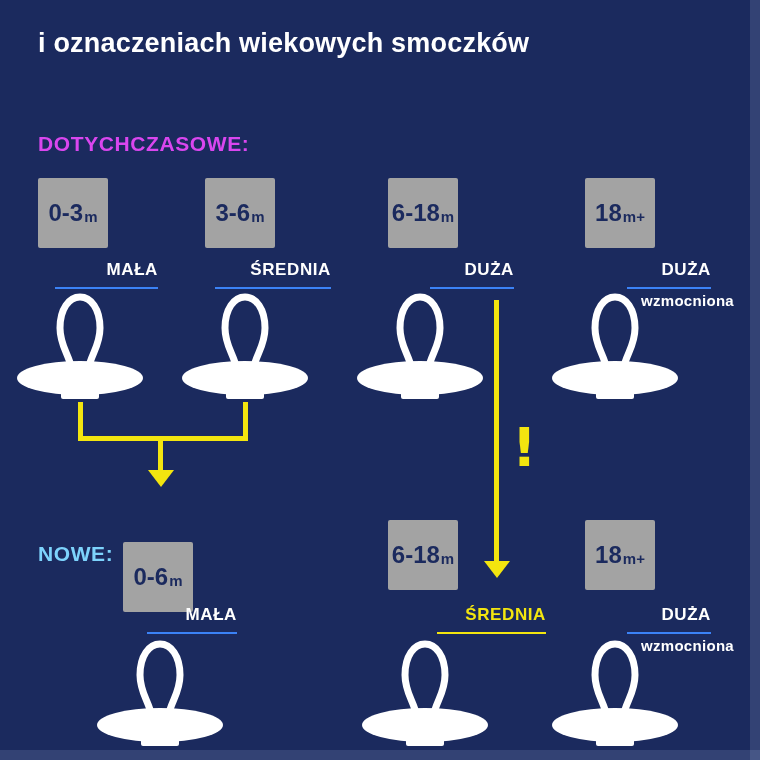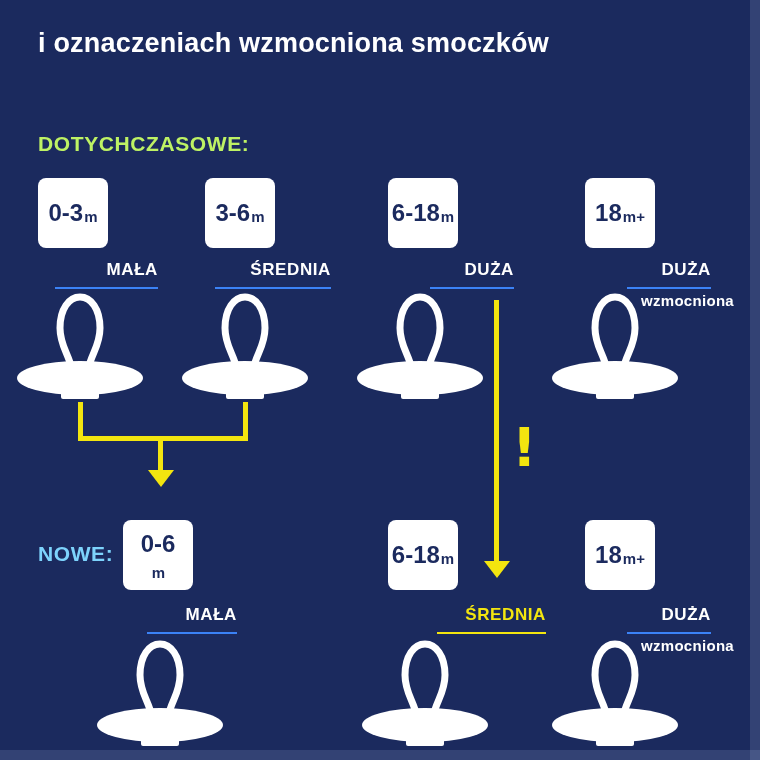--- a/index.html
+++ b/index.html
@@ -7,27 +7,27 @@
     position:relative;width:760px;height:760px;overflow:hidden;
     background:#1b2a5e;
     font-family:"Liberation Sans",sans-serif;
   }
   .edge{position:absolute;background:rgba(160,175,215,0.18);}
   .title{
     position:absolute;left:38px;top:26px;color:#ffffff;
     font-size:27px;font-weight:bold;line-height:1.32;letter-spacing:0.2px;
   }
   .section-heading{
-    position:absolute;color:#bef264;font-size:21px;font-weight:bold;letter-spacing:0.6px;
+    position:absolute;color:#d946ef;font-size:21px;font-weight:bold;letter-spacing:0.6px;
   }
   .section-heading.new{color:#7dd3fc;}
   .age-box{
-    position:absolute;width:70px;height:70px;background:#ffffff;color:#1b2a5e;
+    position:absolute;width:70px;height:70px;background:#a3a3a3;color:#1b2a5e;
     display:flex;align-items:center;justify-content:center;
-    font-weight:bold;font-size:24px;border-radius:8px;
+    font-weight:bold;font-size:24px;border-radius:2px;
   }
   .age-box .suffix{font-size:15px;margin-left:1px;align-self:center;padding-top:6px;}
   .size-label{
     position:absolute;color:#ffffff;font-weight:bold;font-size:17px;
     text-align:right;border-bottom:2px solid #3b82f6;padding-bottom:7px;letter-spacing:0.6px;
   }
   .size-label.highlight{color:#f3e50f;border-color:#f3e50f;}
   .sub-label{
     position:absolute;color:#ffffff;font-size:15px;font-weight:bold;
     text-align:center;letter-spacing:0.3px;
@@ -56,21 +56,21 @@
     </g>
   </defs>
 </svg>
 
 <div class="canvas">
 
   <div class="edge" style="left:750px;top:0;width:10px;height:760px;"></div>
   <div class="edge" style="left:0;top:750px;width:760px;height:10px;"></div>
 
   <div class="title">
-    <div>i oznaczeniach wzmocniona smoczków</div>
+    <div>i oznaczeniach wiekowych smoczków</div>
   </div>
 
   <div class="section-heading" style="left:38px;top:132px;">DOTYCHCZASOWE:</div>
 
   <div class="age-box" style="left:38px;top:178px;">
     <span>0-3</span>
       <span class="suffix">m</span>
   </div>
   <div class="age-box" style="left:205px;top:178px;justify-content:center;">
     <span>3-6</span>
@@ -109,21 +109,21 @@
   <div class="yline" style="left:78px;top:436px;width:170px;height:5px;"></div>
   <div class="yline" style="left:158px;top:436px;width:5px;height:36px;"></div>
   <div class="arrowhead" style="left:148px;top:470px;"></div>
 
   <div class="yline" style="left:494px;top:300px;width:5px;height:263px;"></div>
   <div class="arrowhead" style="left:484px;top:561px;"></div>
   <div class="exclaim" style="left:512px;top:416px;">!</div>
 
   <div class="section-heading new" style="left:38px;top:542px;">NOWE:</div>
 
-  <div class="age-box" style="left:123px;top:520px;flex-direction:column;">
+  <div class="age-box" style="left:123px;top:542px;">
     <span>0-6</span>
       <span class="suffix">m</span>
   </div>
   <div class="age-box" style="left:388px;top:520px;">
     <span>6-18</span>
       <span class="suffix">m</span>
   </div>
   <div class="age-box" style="left:585px;top:520px;">
     <span>18</span>
       <span class="suffix">m+</span>

